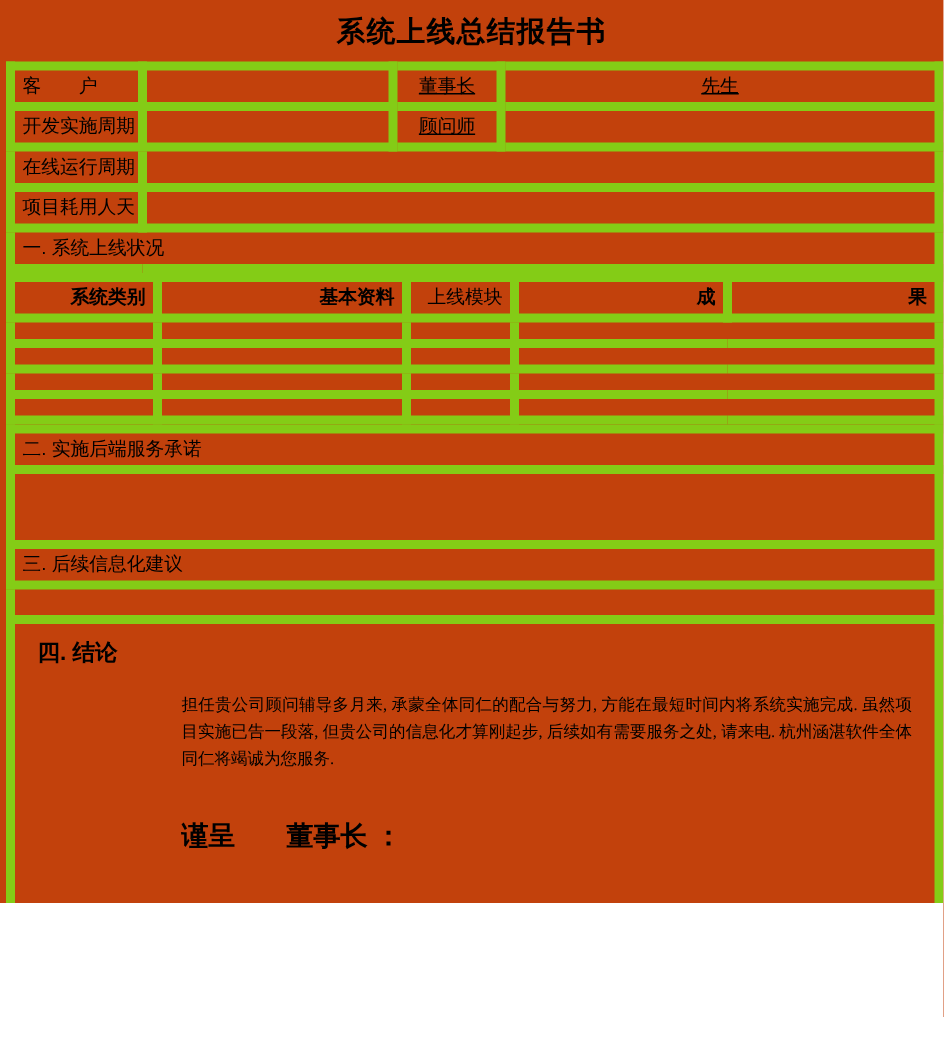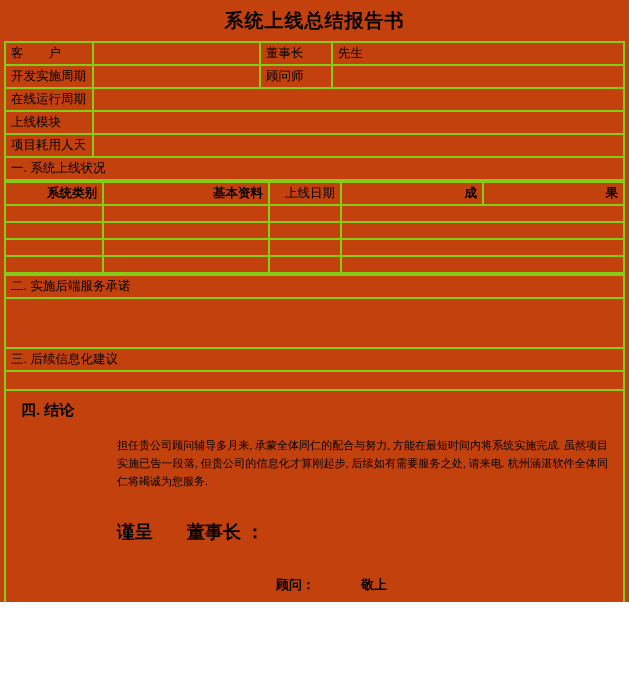--- a/index.html
+++ b/index.html
@@ -27,31 +27,33 @@
     padding: 8px 0 7px 0;
     color: #000;
   }
   table.grid {
     border-collapse: collapse;
     width: 621px;
     margin: 0 4px;
     table-layout: fixed;
   }
   table.grid td {
-    border: 2px solid #84cc16;
+    border: 6px solid #84cc16;
     font-size: 12.5px;
     padding: 2px 5px;
     vertical-align: middle;
     height: 17px;
     box-sizing: border-box;
   }
   .lbl {
     white-space: nowrap;
   }
   .center {
+    text-align: center;
+    text-decoration: underline;
   }
   .section-head td {
     font-size: 15px;
     font-weight: normal;
     height: 28px;
     padding-left: 4px;
   }
   .hdr-row td {
     font-weight: bold;
     text-align: right;
@@ -136,24 +138,20 @@
         <td class="center">先生</td>
       </tr>
       <tr>
         <td class="lbl">开发实施周期</td>
         <td></td>
         <td class="lbl center">顾问师</td>
         <td></td>
       </tr>
       <tr>
         <td class="lbl">在线运行周期</td>
-        <td colspan="3"></td>
-      </tr>
-      <tr>
-        <td class="lbl">上线模块</td>
         <td colspan="3"></td>
       </tr>
       <tr>
         <td class="lbl">项目耗用人天</td>
         <td colspan="3"></td>
       </tr>
 
       <tr class="section-head">
         <td colspan="4">一. 系统上线状况</td>
       </tr>
@@ -165,21 +163,21 @@
       <col style="width:98px">
       <col style="width:166px">
       <col style="width:72px">
       <col style="width:142px">
       <col style="width:141px">
     </colgroup>
     <tbody>
       <tr class="hdr-row">
         <td>系统类别</td>
         <td>基本资料</td>
-        <td class="small" style="vertical-align:bottom">上线日期</td>
+        <td class="small" style="vertical-align:bottom">上线模块</td>
         <td>成</td>
         <td>果</td>
       </tr>
       <tr class="empty-row">
         <td></td>
         <td></td>
         <td></td>
         <td colspan="2"></td>
       </tr>
       <tr class="empty-row">

